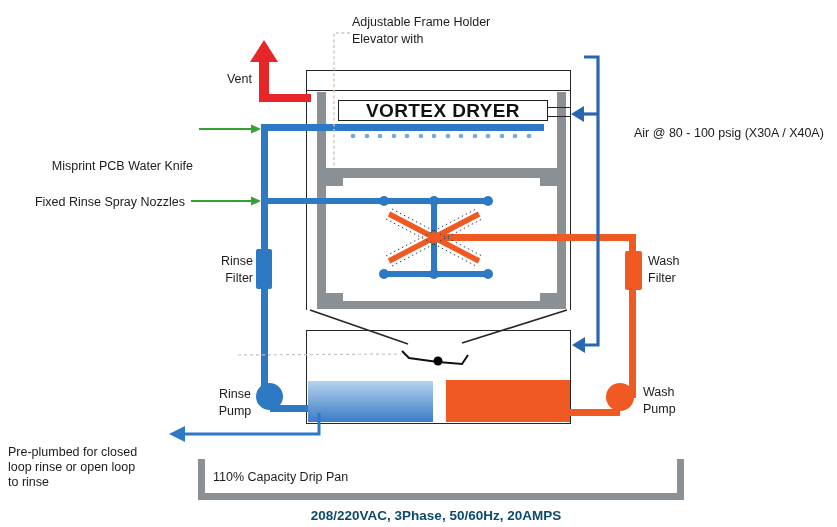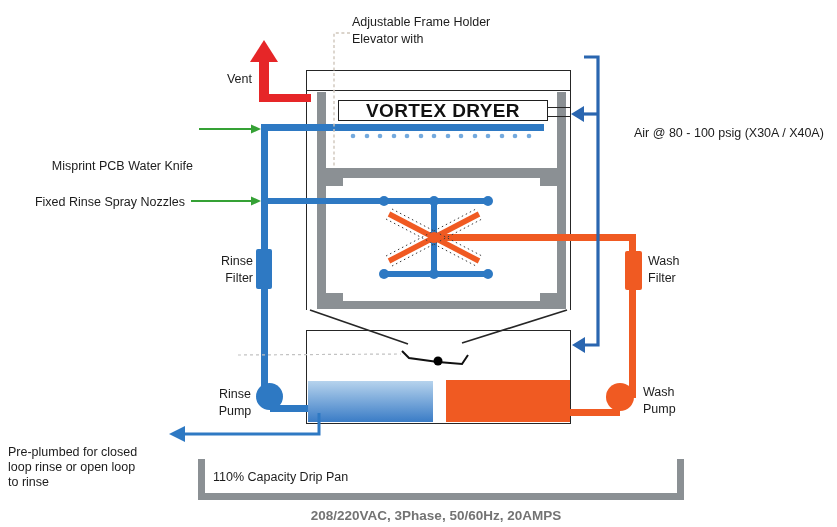--- a/index.html
+++ b/index.html
@@ -101,21 +101,21 @@
   <div class="abs lbl mult" style="left:643px;top:384px;">
     <div>Wash</div>
     <div>Pump</div>
   </div>
   <div class="abs lbl" style="left:8px;top:417px;width:170px;text-align:left;line-height:14.8px;white-space:normal;margin-top:28px;">
     <div>Pre-plumbed for closed</div>
     <div>loop rinse or open loop</div>
     <div>to rinse</div>
   </div>
   <div class="abs lbl" style="left:213px;top:469px;">110% Capacity Drip Pan</div>
-  <div class="abs" style="left:296px;top:508px;width:280px;text-align:center;font-size:13.5px;font-weight:700;color:#737373;white-space:nowrap;">208/220VAC, 3Phase, 50/60Hz, 20AMPS</div>
+  <div class="abs" style="left:296px;top:508px;width:280px;text-align:center;font-size:13.5px;font-weight:700;color:#0c4a6e;white-space:nowrap;">208/220VAC, 3Phase, 50/60Hz, 20AMPS</div>
 
   <svg class="overlay" width="837" height="527" viewBox="0 0 837 527">
 
     <polygon points="264,40 250,62 278,62" style="fill:var(--vent-red)"></polygon>
 
     <polyline points="350,33 334,33 334,168" style="fill:none;stroke:#cfc6bb;stroke-width:1.4;stroke-dasharray:3,2.6"></polyline>
 
     <g>
       <line x1="199" y1="129" x2="252" y2="129" style="stroke:var(--arrow-green);stroke-width:2.2"></line>
       <polygon points="261,129 251,124.5 251,133.5" style="fill:var(--arrow-green)"></polygon>

